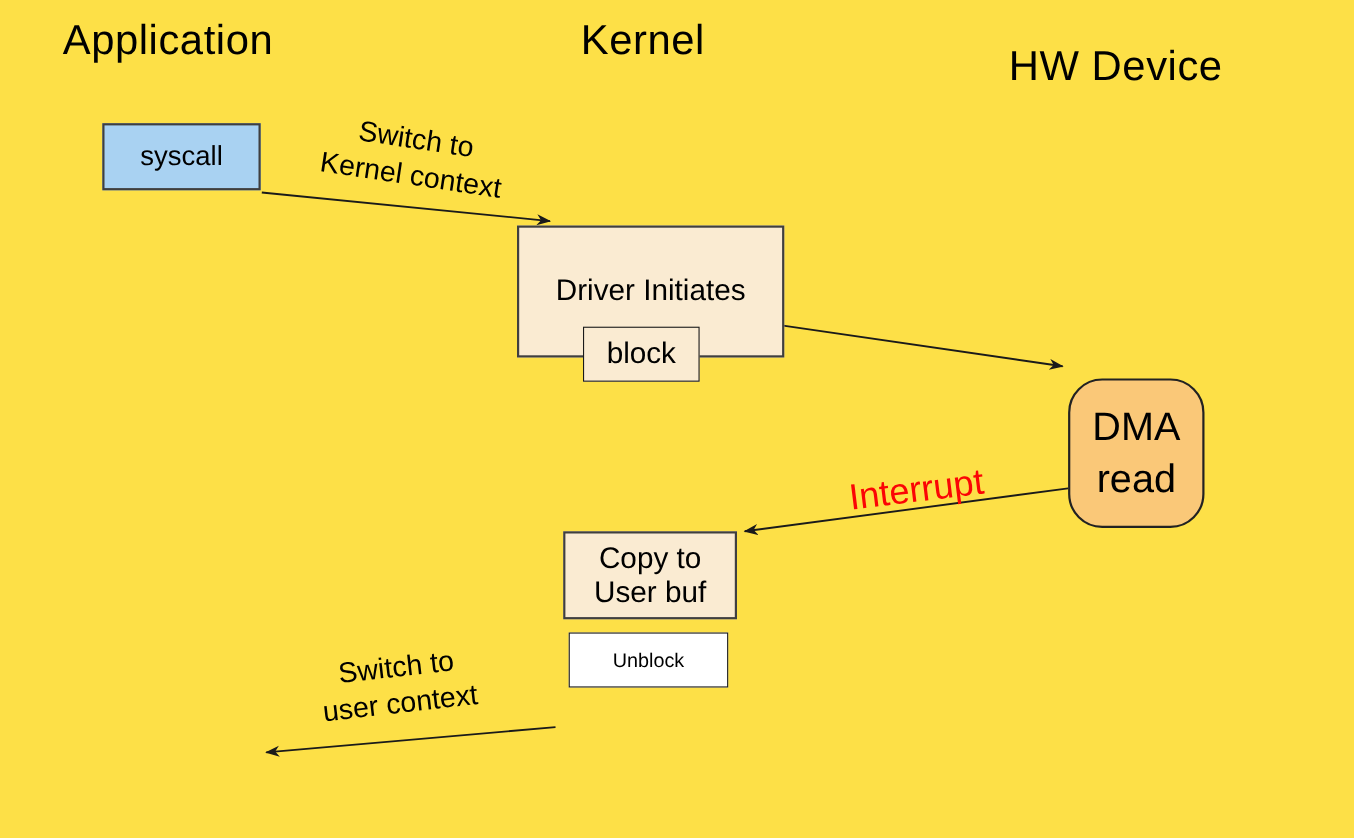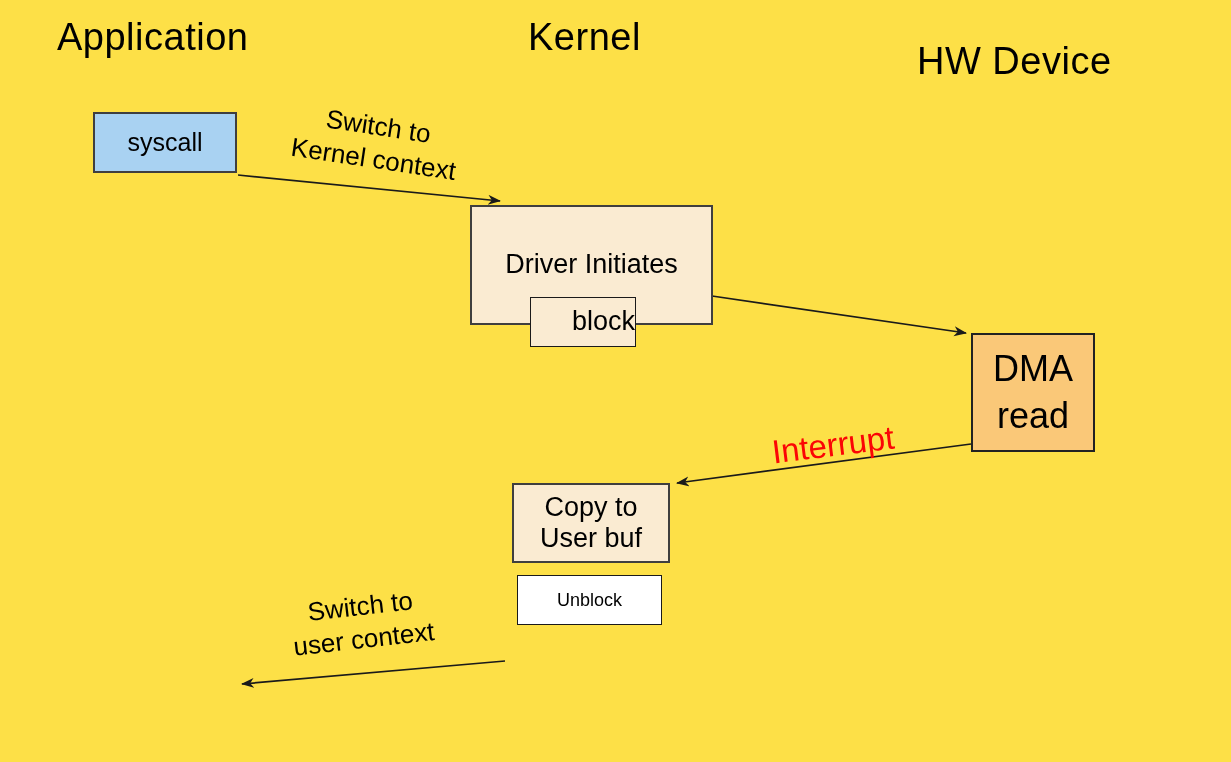--- a/index.html
+++ b/index.html
@@ -107,25 +107,25 @@
   </svg>
 
   <div class="node node-app" style="left:93px; top:112px; width:144px; height:61px;">
     <span>syscall</span>
   </div>
 
   <div class="node node-kernel" style="left:470px; top:205px; width:243px; height:120px;">
     <span>Driver Initiates</span>
   </div>
 
-  <div class="node node-kernel-thin" style="left:530px; top:297px; width:106px; height:50px;align-items:flex-end;">
+  <div class="node node-kernel-thin" style="left:530px; top:297px; width:106px; height:50px;">
     <span>block</span>
   </div>
 
-  <div class="node node-hw" style="left:971px; top:333px; width:124px; height:119px;">
+  <div class="node node-hw" style="left:971px; top:344px; width:124px; height:136px;border-radius:31px;">
     <span>DMA</span>
     <span>read</span>
   </div>
 
   <div class="node node-kernel" style="left:512px; top:483px; width:158px; height:80px;">
     <span>Copy to</span>
     <span>User buf</span>
   </div>
 
   <div class="node node-plain" style="left:517px; top:575px; width:145px; height:50px;">

